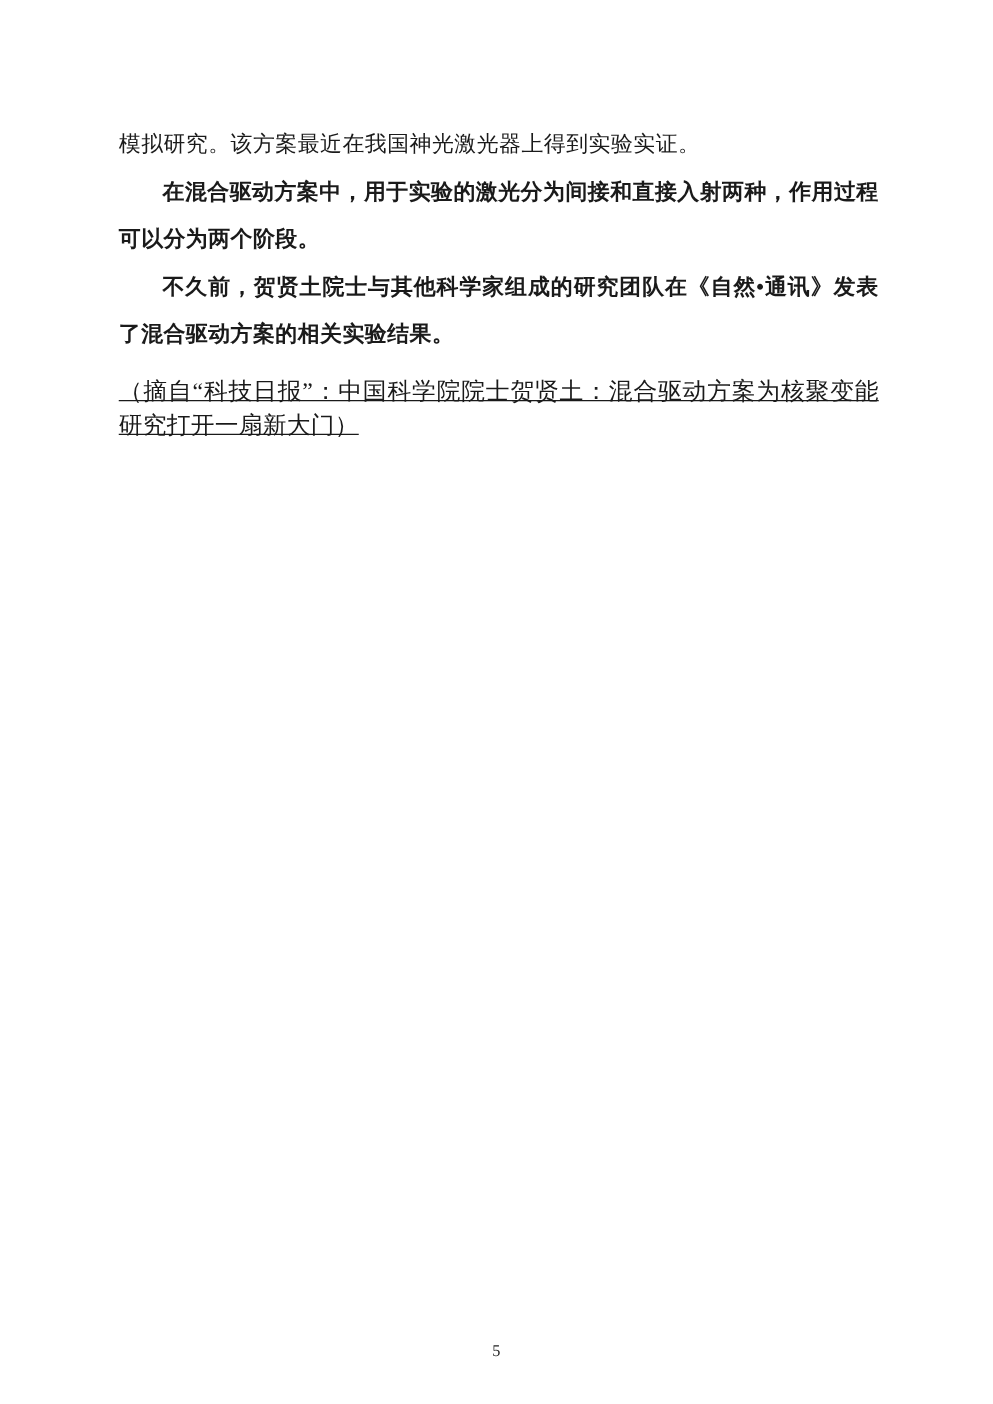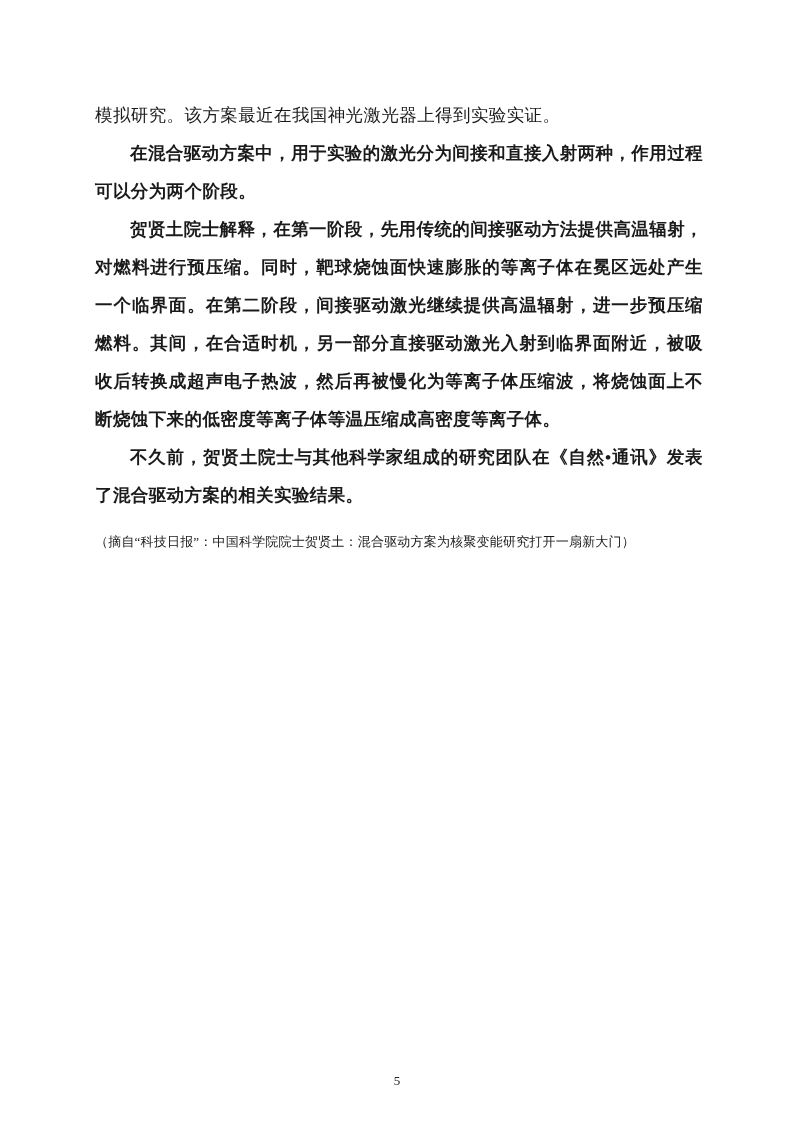--- a/index.html
+++ b/index.html
@@ -35,42 +35,42 @@
     text-align: justify;
     text-justify: inter-ideograph;
     letter-spacing: 0.4px;
   }
   p.indent {
     text-indent: 2em;
     font-weight: bold;
   }
   .note {
     margin-top: 14px;
-    font-size: 13px;
+    font-size: 19px;
     line-height: 27px;
     text-align: justify;
     text-justify: inter-ideograph;
     letter-spacing: 0.2px;
+    text-decoration: underline;
   }
   .page-number {
     position: absolute;
     left: 0;
     top: 1073px;
     width: 794px;
     text-align: center;
     font-size: 13px;
     color: #222;
     font-family: "Liberation Serif", "DejaVu Serif", serif;
   }
 </style>
 </head>
 <body>
 
 <div class="page">
   <div class="content">
     <p class="para">模拟研究。该方案最近在我国神光激光器上得到实验实证。</p>
     <p class="para indent">在混合驱动方案中，用于实验的激光分为间接和直接入射两种，作用过程可以分为两个阶段。</p>
-    <p class="para indent">贺贤土院士解释，在第一阶段，先用传统的间接驱动方法提供高温辐射，对燃料进行预压缩。同时，靶球烧蚀面快速膨胀的等离子体在冕区远处产生一个临界面。在第二阶段，间接驱动激光继续提供高温辐射，进一步预压缩燃料。其间，在合适时机，另一部分直接驱动激光入射到临界面附近，被吸收后转换成超声电子热波，然后再被慢化为等离子体压缩波，将烧蚀面上不断烧蚀下来的低密度等离子体等温压缩成高密度等离子体。</p>
     <p class="para indent">不久前，贺贤土院士与其他科学家组成的研究团队在《自然•通讯》发表了混合驱动方案的相关实验结果。</p>
     <p class="note">（摘自“科技日报”：中国科学院院士贺贤土：混合驱动方案为核聚变能研究打开一扇新大门）</p>
   </div>
   <div class="page-number">5</div>
 </div>
 
 </body></html>

